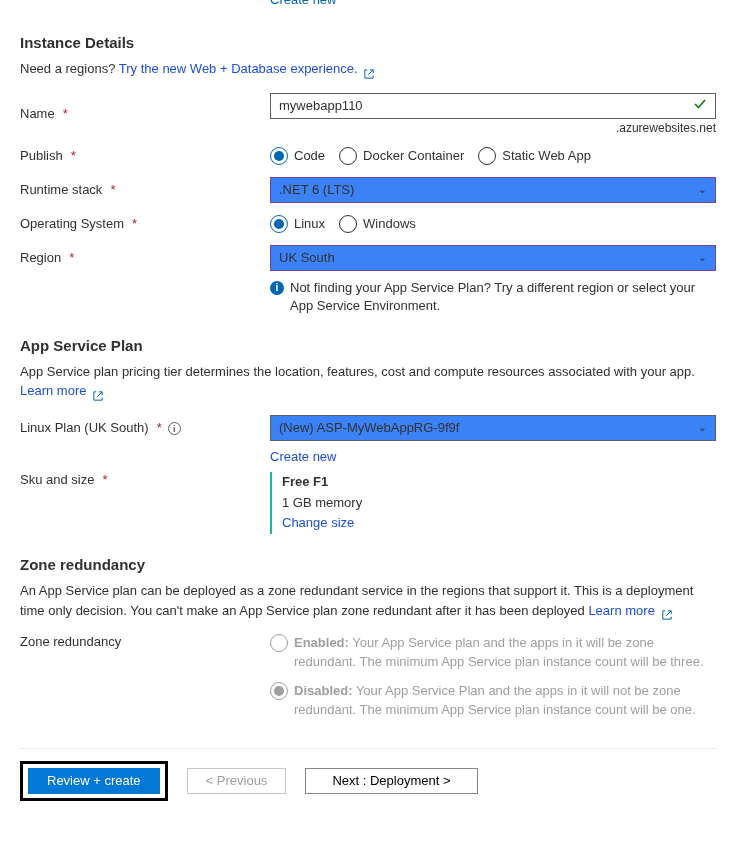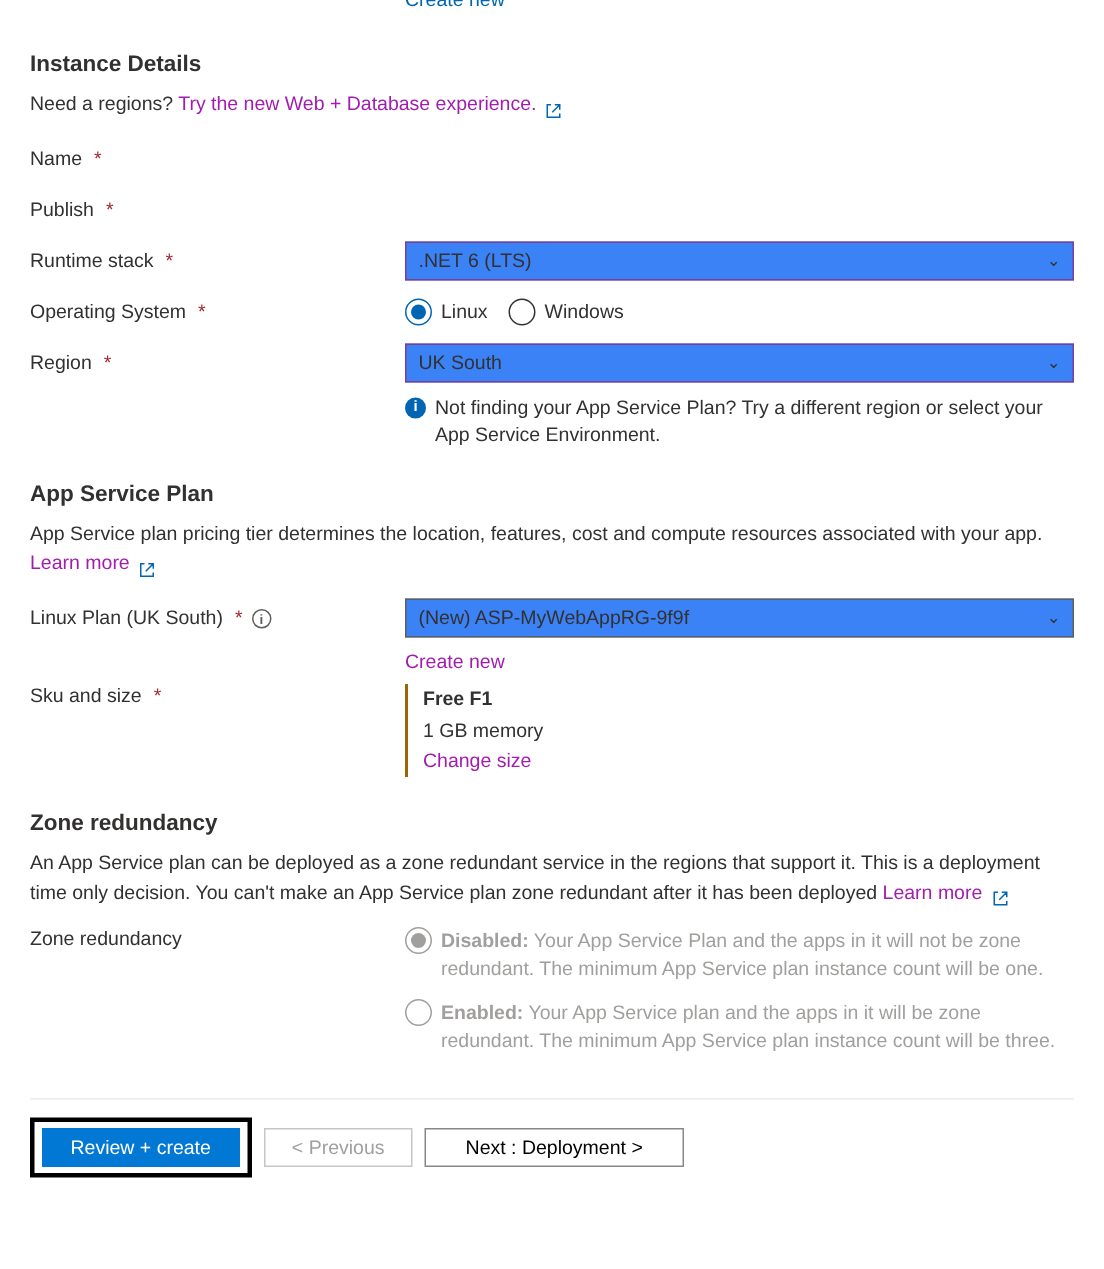--- a/index.html
+++ b/index.html
@@ -11,21 +11,21 @@
     width: 736px;
     padding: 0 20px;
   }
   .top-partial { color: #0066b3; font-size: 13px; padding: 5px 0 0 250px; }
   h3.section-title { font-size: 15px; font-weight: 600; margin: 22px 0 8px; color: #323130; }
   .desc { font-size: 13px; color: #323130; margin: 4px 0 14px; line-height: 1.5; }
   .row { display: flex; align-items: center; margin: 8px 0; min-height: 26px; }
   .row .label { width: 250px; flex-shrink: 0; font-size: 13px; color: #323130; display:flex; align-items:center; gap:6px;}
   .row .control { flex: 1; }
   .req { color: #a4262c; margin-left: 2px; }
-  a.link { color: #a21caf; text-decoration: none; }
+  a.link { color: #1d4ed8; text-decoration: none; }
   .ext-icon { display:inline-block; width:10px; height:10px; margin-left:3px; vertical-align:middle;}
   .ext-icon svg { width:10px; height:10px; }
 
   .field-input {
     width: 100%; height: 26px; border: 1px solid #605e5c;
     padding: 0 8px; font-size: 13px; background:#fff;
     display:flex; align-items:center; justify-content:space-between;
   }
   .field-input.validated { border-color: #605e5c; }
   .field-input .check { color:#107c10; font-weight:bold; }
@@ -53,31 +53,31 @@
   .radio.disabled { color:#a19f9d; cursor:default; }
 
   .info-row { display:flex; align-items:flex-start; gap:6px; margin-top:4px; margin-left:250px; font-size:13px; color:#323130; line-height:1.4;}
   .info-icon {
     width:14px; height:14px; border-radius:50%; background:#0066b3; color:#fff;
     font-size:10px; display:flex; align-items:center; justify-content:center; flex-shrink:0; margin-top:2px;
     font-weight:bold;
   }
   .info-icon.outline { background:#fff; color:#605e5c; border:1px solid #605e5c; }
 
-  .sku-col { border-left:2px solid #a16207; padding-left:10px; line-height:1.6; }
+  .sku-col { border-left:2px solid #14b8a6; padding-left:10px; line-height:1.6; }
   .sku-name { font-weight:600; }
 
   .zone-options .radio { align-items:flex-start; margin-bottom:10px;}
   .zone-options .radio .text { line-height:1.45; }
   .zone-options .radio.disabled .text { color:#a19f9d; }
   .zone-options .radio.disabled.selected .circle { border-color:#a19f9d; }
   .zone-options .radio.disabled.selected .circle .dot { background:#a19f9d; display:block;}
 
   .footer-sep { border:none; border-top:1px solid #edebe9; margin-top:18px; }
-  .footer { display:flex; align-items:center; gap:8px; padding:12px 0 18px; }
+  .footer { display:flex; align-items:center; gap:19px; padding:12px 0 18px; }
   .btn { height:26px; padding:0 18px; font-size:13px; border:1px solid #8a8886; background:#fff; cursor:pointer; }
   .btn.primary { background:#0078d4; color:#fff; border-color:#0078d4; font-weight:400; }
   .btn.disabled { color:#a19f9d; border-color:#c8c6c4; cursor:default; }
   .btn-frame { border:3px solid #000; padding:4px 5px; display:inline-block; }
   .btn.nav { padding:0 26px; }
 
   .sublink-row { margin-left:250px; margin-top:4px; }
 </style>
 </head>
 <body>
@@ -95,26 +95,53 @@
         </svg>
     </span>
   </a>
 </div>
 
 <div class="row">
   <div class="label">
     <span>Name</span>
       <span class="req">*</span>
   </div>
+  <div class="control">
+    <div class="field-input validated">
+      <span>mywebapp110</span>
+      <span class="check">
+        <svg width="14" height="14" viewBox="0 0 14 14">
+            <path d="M2 7 L5.5 10.5 L12 3" stroke="#107c10" stroke-width="1.6" fill="none"></path>
+          </svg>
+      </span>
+    </div>
+    <div class="suffix-text">.azurewebsites.net</div>
+  </div>
 </div>
 
 <div class="row">
   <div class="label">
     <span>Publish</span>
       <span class="req">*</span>
+  </div>
+  <div class="control radio-group">
+    <div class="radio selected">
+      <span class="circle">
+          <span class="dot"></span>
+        </span>
+      <span>Code</span>
+    </div>
+    <div class="radio">
+      <span class="circle"></span>
+      <span>Docker Container</span>
+    </div>
+    <div class="radio">
+      <span class="circle"></span>
+      <span>Static Web App</span>
+    </div>
   </div>
 </div>
 
 <div class="row">
   <div class="label">
     <span>Runtime stack</span>
       <span class="req">*</span>
   </div>
   <div class="control">
     <div class="field-select highlighted">
@@ -215,34 +242,34 @@
         </svg>
     </span>
   </a>
 </div>
 
 <div class="row" style="align-items:flex-start;">
   <div class="label">
     <span>Zone redundancy</span>
   </div>
   <div class="control zone-options">
+    <div class="radio disabled">
+      <span class="circle"></span>
+      <span class="text">
+        <span class="optlabel" style="font-weight:600;">Enabled:</span><span> Your App Service plan and the apps in it will be zone redundant. The minimum App Service plan instance count will be three.</span>
+      </span>
+    </div>
     <div class="radio disabled selected">
       <span class="circle">
           <span class="dot"></span>
         </span>
       <span class="text">
         <span class="optlabel" style="font-weight:600;">Disabled:</span><span> Your App Service Plan and the apps in it will not be zone redundant. The minimum App Service plan instance count will be one.</span>
       </span>
     </div>
-    <div class="radio disabled">
-      <span class="circle"></span>
-      <span class="text">
-        <span class="optlabel" style="font-weight:600;">Enabled:</span><span> Your App Service plan and the apps in it will be zone redundant. The minimum App Service plan instance count will be three.</span>
-      </span>
-    </div>
   </div>
 </div>
 
 <hr class="footer-sep">
 <div class="footer">
   <span class="btn-frame">
     <button class="btn primary">Review + create</button>
   </span>
   <button class="btn disabled">&lt; Previous</button>
   <button class="btn nav">Next : Deployment &gt;</button>

